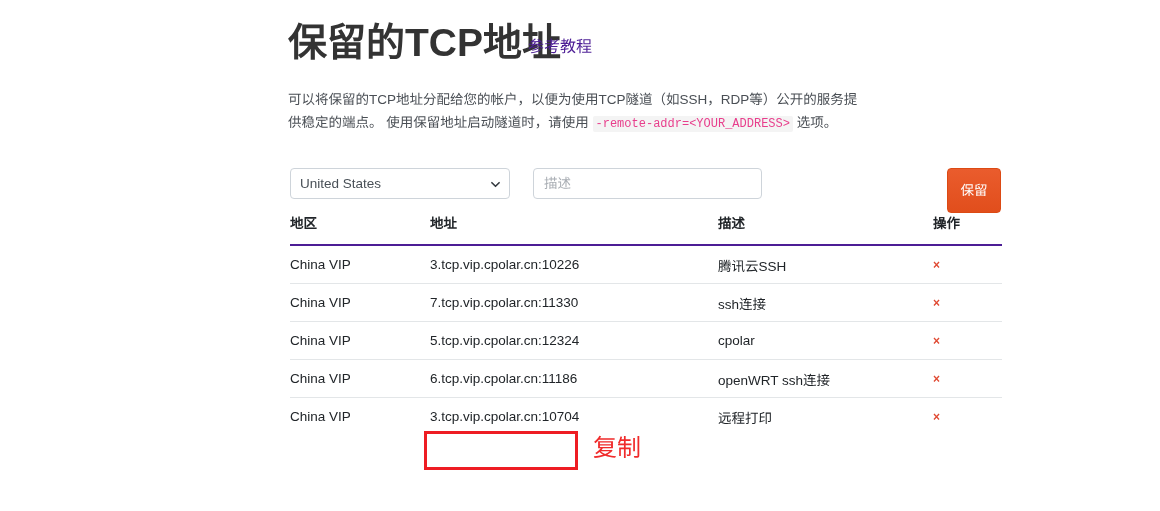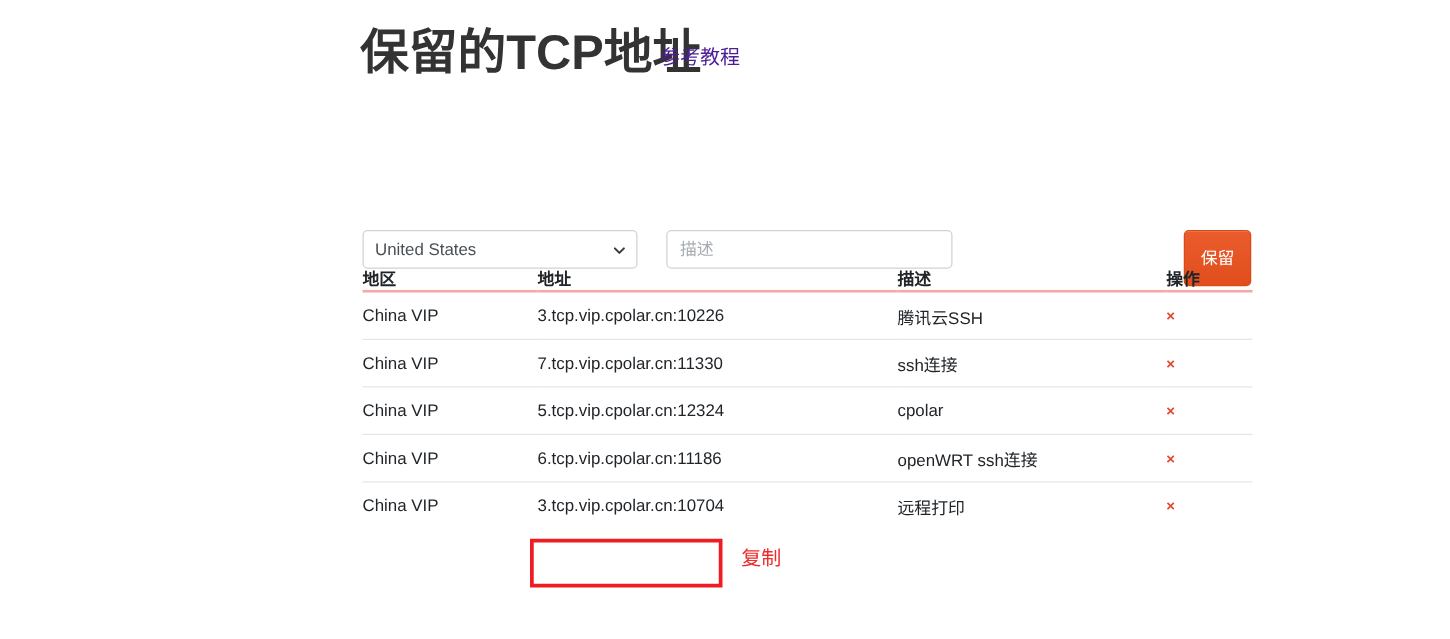--- a/index.html
+++ b/index.html
@@ -71,21 +71,21 @@
     background: #f4f4f4;
     padding: 1px 3px;
     border-radius: 2px;
     white-space: nowrap;
   }
 
   
   .form-row {
     position: absolute;
     left: 0;
-    top: 184px;
+    top: 168px;
     width: 716px;
     height: 31px;
   }
   .region-select {
     position: absolute;
     left: 2px;
     top: 0;
     width: 220px;
     height: 31px;
     box-sizing: border-box;
@@ -153,22 +153,22 @@
     left: 2px;
     top: 212px;
     width: 712px;
     border-collapse: collapse;
     font-size: 13.5px;
   }
   .addr-table th {
     text-align: left;
     font-weight: bold;
     color: #212529;
-    padding: 0 0 0 0;
-    border-bottom: 2px solid #fca5a5;
+    padding: 0 0 12px 0;
+    border-bottom: 2px solid #4c1d95;
     vertical-align: bottom;
     white-space: nowrap;
   }
   .addr-table td {
     padding: 0;
     height: 37px;
     border-bottom: 1px solid #e3e6e8;
     vertical-align: middle;
     color: #212529;
     white-space: nowrap;
@@ -196,36 +196,37 @@
     width: 154px;
     height: 39px;
     box-sizing: border-box;
     border: 3px solid #ee1d23;
     pointer-events: none;
   }
   .annotation-copy {
     position: absolute;
     left: 593px;
     top: 434px;
-    font-size: 16px;
+    font-size: 24px;
     line-height: 28px;
     color: #f02b2b;
     white-space: nowrap;
   }
 </style>
 </head>
 <body>
 
 <div class="page">
 
   <div class="header-row">
     <h1 class="page-title">保留的TCP地址</h1>
     <a class="tutorial-link">参考教程</a>
   </div>
 
+  <p class="description"><span>可以将保留的TCP地址分配给您的帐户，以便为使用TCP隧道（如SSH，RDP等）公开的服务提供稳定的端点。 使用保留地址启动隧道时，请使用 </span><code class="code-inline">-remote-addr=&lt;YOUR_ADDRESS&gt;</code><span> 选项。</span></p>
 
   <div class="form-row">
     <div class="region-select">
       <span>United States</span>
       <span class="select-chevron">
         <svg width="9" height="9" viewBox="0 0 10 10" aria-hidden="true">
           <path d="M1 3 L5 7 L9 3" fill="none" stroke="#343a40" stroke-width="1.8" stroke-linecap="round" stroke-linejoin="round"></path>
         </svg>
       </span>
     </div>

